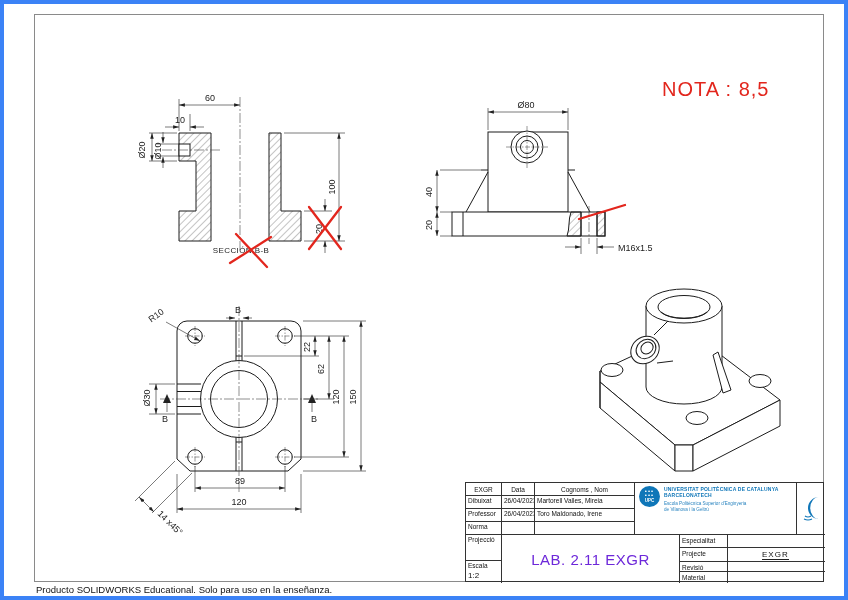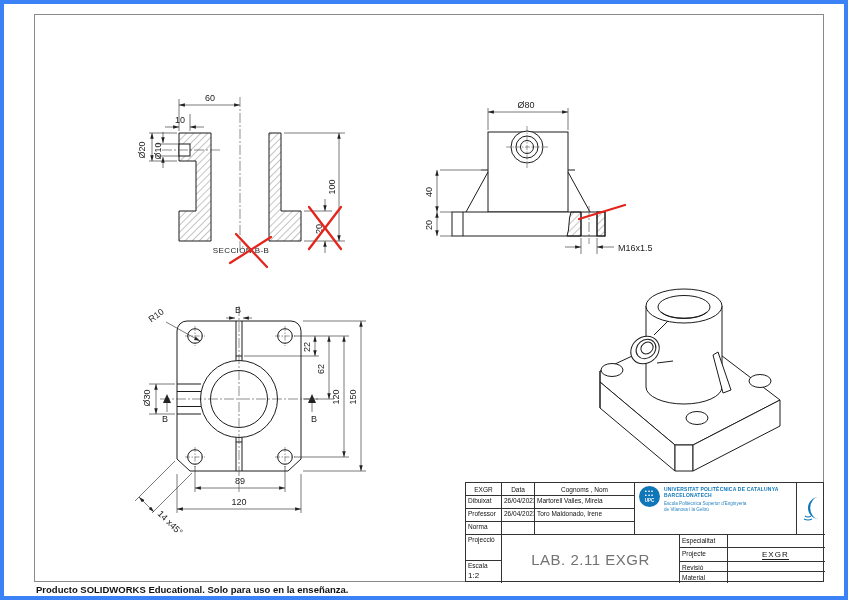--- a/index.html
+++ b/index.html
@@ -1,31 +1,31 @@
 <!DOCTYPE html>
 <html><head>
 <meta charset="utf-8">
 <style>
   html,body{margin:0;padding:0;background:#fff;}
   #page{position:relative;width:848px;height:600px;background:#fff;overflow:hidden;
         font-family:"Liberation Sans",sans-serif;border:4px solid #3b82f6;box-sizing:border-box;}
   #sheet-frame{position:absolute;left:30px;top:10px;width:790px;height:568px;border:1px solid #8a8a8a;box-sizing:border-box;}
   #drawing{position:absolute;left:0;top:0;}
   #nota{position:absolute;left:658px;top:74px;font-size:20px;letter-spacing:1px;color:#e2261d;}
-  #footer{position:absolute;left:32px;top:580px;font-size:9.5px;font-weight:bold;color:#111;}
+  #footer{position:absolute;left:32px;top:580px;font-size:9.5px;font-weight:normal;color:#111;}
   #bottom-rule{position:absolute;left:0;top:596px;width:848px;height:1px;background:#b9b9b9;}
 
   
   #tblock{position:absolute;left:461px;top:478px;width:359px;height:100px;border:1px solid #333;
           box-sizing:border-box;font-size:6.5px;color:#111;}
   .cell{position:absolute;box-sizing:border-box;border-right:1px solid #333;border-bottom:1px solid #333;
         padding:1px 2px;overflow:hidden;white-space:nowrap;}
   .cell.noR{border-right:none;} .cell.noB{border-bottom:none;}
   .ctr{display:flex;align-items:center;justify-content:center;padding:0;}
-  #big-title{font-size:15px;letter-spacing:.5px;color:#737373;}
+  #big-title{font-size:15px;letter-spacing:.5px;color:#6d28d9;}
   #escala-val{font-size:8px;text-align:left;margin-top:2px;}
   .fld-label{padding-top:2px;}
   #projecte-val{display:inline-block;font-size:8px;letter-spacing:1px;border-bottom:1px solid #222;margin:2px 0 0 34px;}
   
   #upc-cell{display:flex;align-items:flex-start;padding:3px 2px 0 4px;}
   #upc-circle{width:21px;height:21px;border-radius:50%;background:#0f76b8;color:#fff;flex:0 0 auto;
               display:flex;flex-direction:column;align-items:center;justify-content:center;line-height:3.5px;}
   #upc-circle .dots{font-size:6px;letter-spacing:1px;line-height:3.2px;}
   #upc-circle .abbr{font-size:4.5px;font-weight:bold;line-height:5px;margin-top:1px;}
   #upc-text{margin-left:4px;color:#0f76b8;}
@@ -258,20 +258,21 @@
       <line class="ln" x1="650" y1="331" x2="664" y2="317"></line>
       <line class="ln" x1="653" y1="359" x2="669" y2="357"></line>
       <ellipse class="ln wh" cx="641" cy="346" rx="15" ry="13" transform="rotate(-40 641 346)"></ellipse>
       <ellipse class="ln" cx="642" cy="345" rx="10.5" ry="9" transform="rotate(-40 642 345)"></ellipse>
       <ellipse class="ln" cx="643" cy="344" rx="6.5" ry="5.5" transform="rotate(-40 643 344)"></ellipse>
 
       <path class="ln wh" d="M709,351 L719,389 L727,386 L714,348 Z"></path>
     </g>
   </svg>
 
+  <div id="nota">NOTA : 8,5</div>
 
   <div id="tblock">
 
     <div class="cell ctr" style="left:0;top:0;width:36px;height:13px;">EXGR</div>
     <div class="cell ctr" style="left:36px;top:0;width:33px;height:13px;">Data</div>
     <div class="cell ctr" style="left:69px;top:0;width:100px;height:13px;">Cognoms , Nom</div>
 
     <div class="cell" style="left:0;top:13px;width:36px;height:13px;">Dibuixat</div>
     <div class="cell" style="left:36px;top:13px;width:33px;height:13px;">26/04/2023</div>
     <div class="cell" style="left:69px;top:13px;width:100px;height:13px;">Martorell Valles, Mireia</div>

